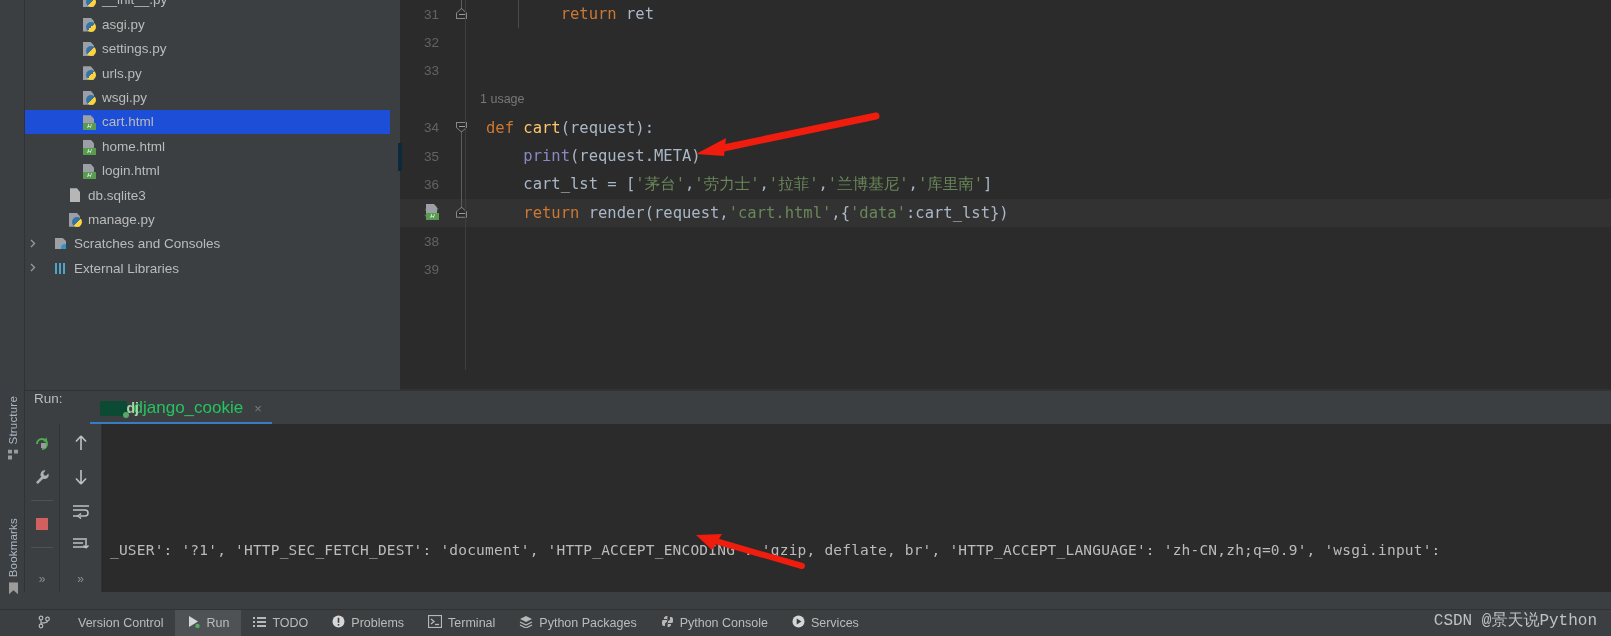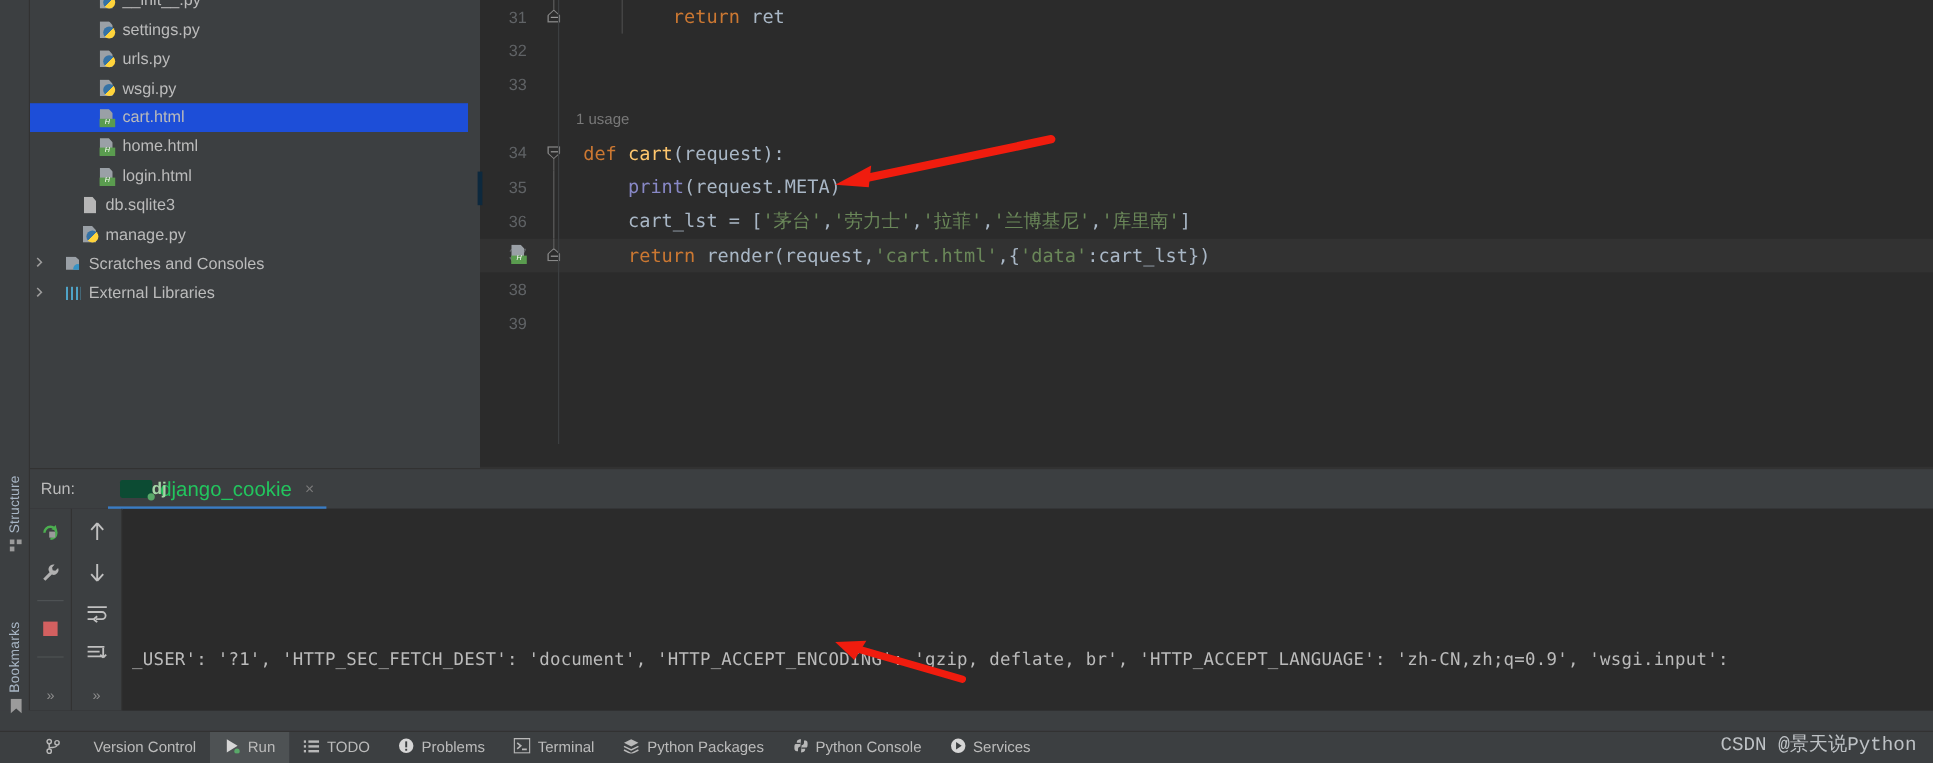--- a/index.html
+++ b/index.html
@@ -112,21 +112,21 @@
   .gut-html { position:absolute; left:-24px; top:5px; width:16px; height:17px; }
 
   .indent-guide { position:absolute; left:118px; top:0; width:1px; height:28.4px; background:#4b4b4b; }
 
   
   .sel-strip { position:absolute; left:-2px; top:143px; width:4px; height:28px; background:#0d293e; }
 
   
   .runwin { position:absolute; left:25px; top:390px; width:1586px; height:202px; }
   .run-header {
-    height:34px; background:#3c3f41; display:flex; align-items:center;
+    height:34px; background:#3c3f41; display:flex; align-items:flex-start;
     border-top:1px solid #323232;
   }
   .run-label { color:#bbbbbb; font-size:13.5px; margin-left:9px; }
   .run-tab {
     margin-left:27px; height:34px; display:flex; align-items:center; gap:7px;
     padding:0 10px; position:relative;
   }
   .run-tab.active:after {
     content:""; position:absolute; left:0; right:0; bottom:0; height:3px; background:#3a7cc4;
   }
@@ -215,20 +215,31 @@
       <span class="arrow"></span>
       <span class="arrow"></span>
       <span class="arrow"></span>
       <span class="ticon">
           <i class="ic-page"></i>
           <i class="ic-py-dot"></i>
         </span>
       <span class="tlabel">__init__.py</span>
     </div>
 
+    <div class="trow">
+      <span class="arrow"></span>
+      <span class="arrow"></span>
+      <span class="arrow"></span>
+      <span class="arrow"></span>
+      <span class="ticon">
+          <i class="ic-page"></i>
+          <i class="ic-py-dot"></i>
+        </span>
+      <span class="tlabel">asgi.py</span>
+    </div>
 
     <div class="trow">
       <span class="arrow"></span>
       <span class="arrow"></span>
       <span class="arrow"></span>
       <span class="arrow"></span>
       <span class="ticon">
           <i class="ic-page"></i>
           <i class="ic-py-dot"></i>
         </span>

